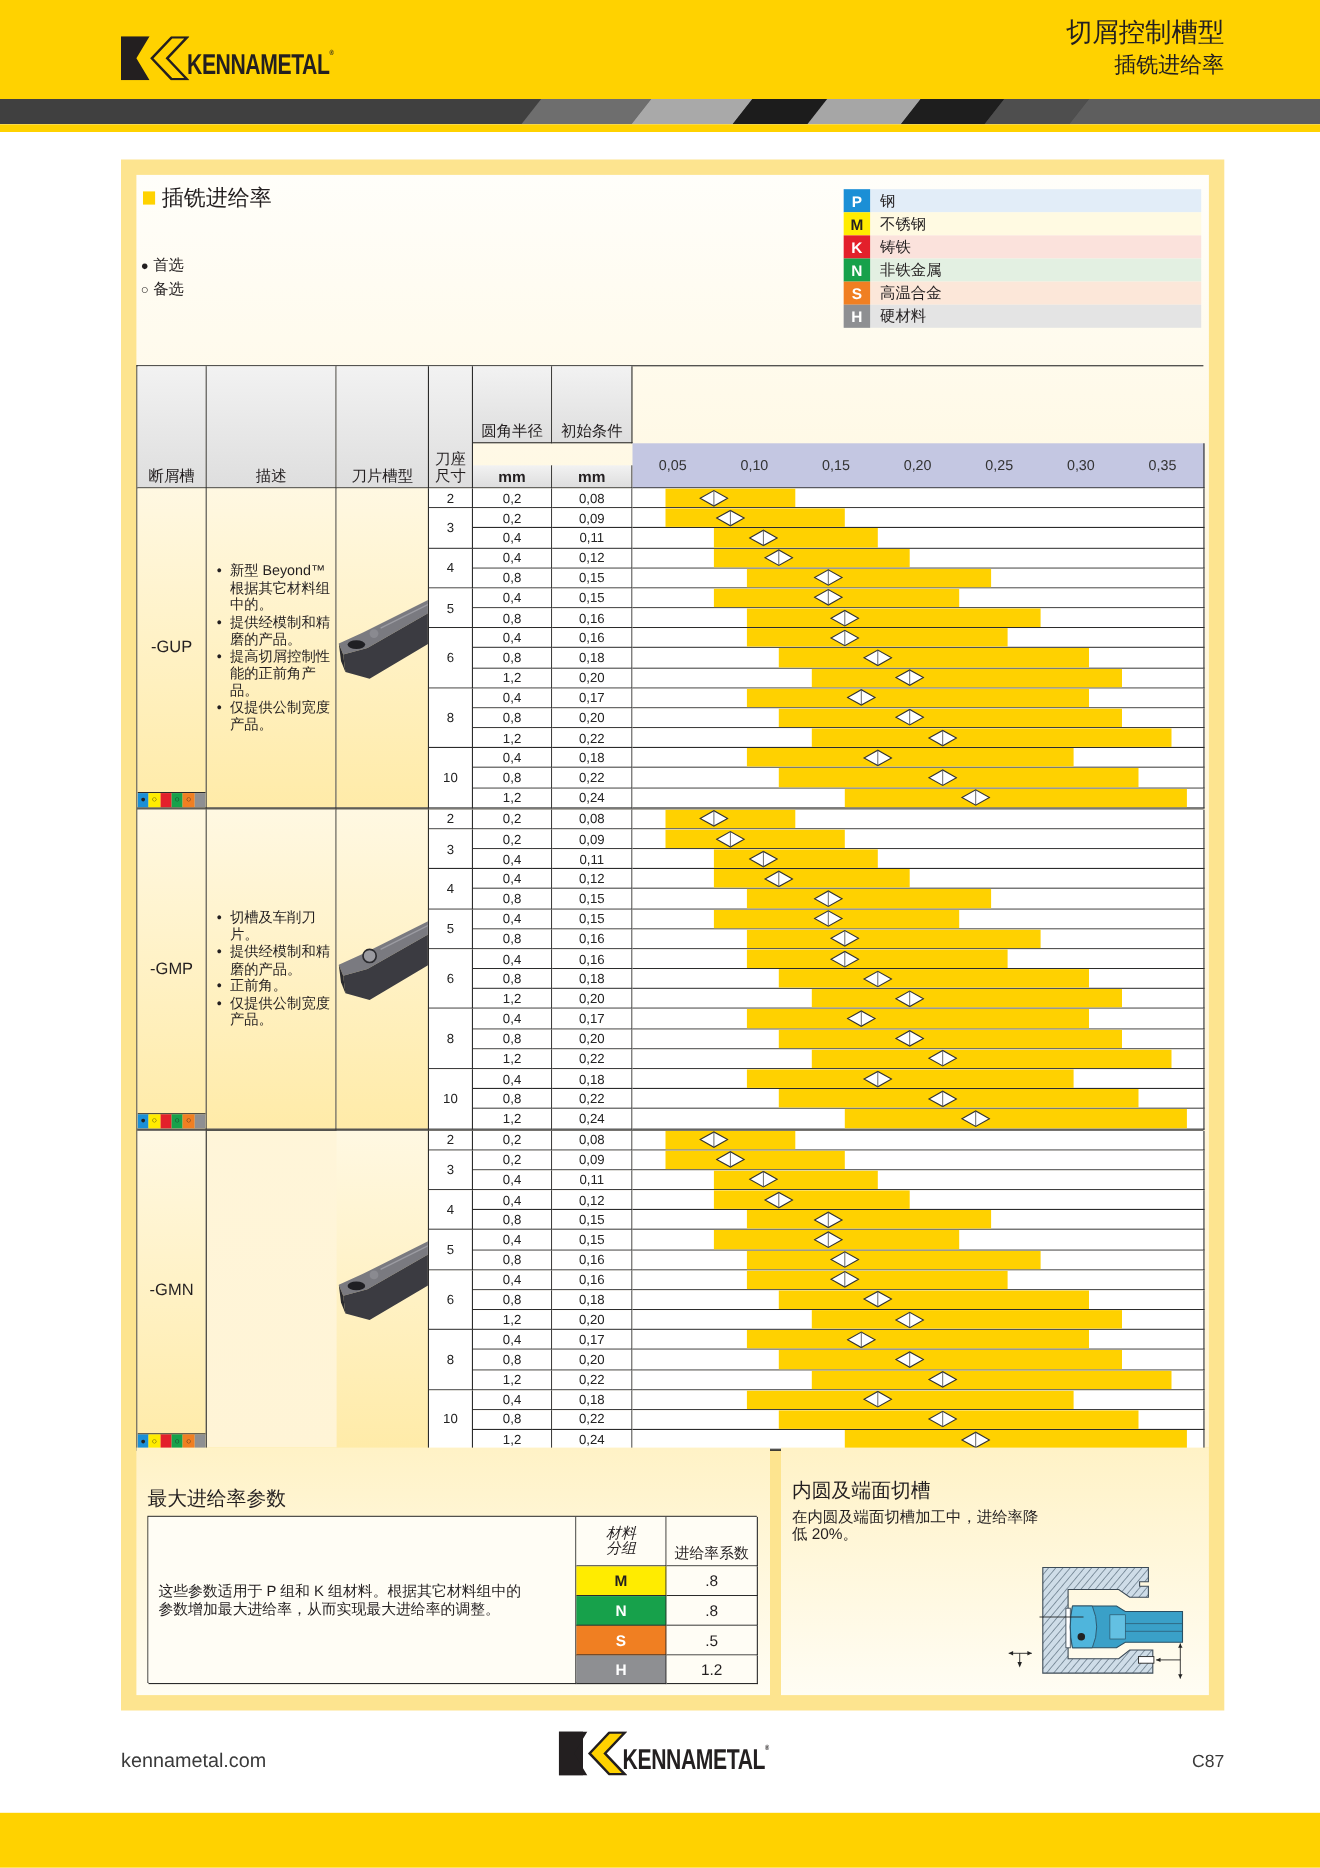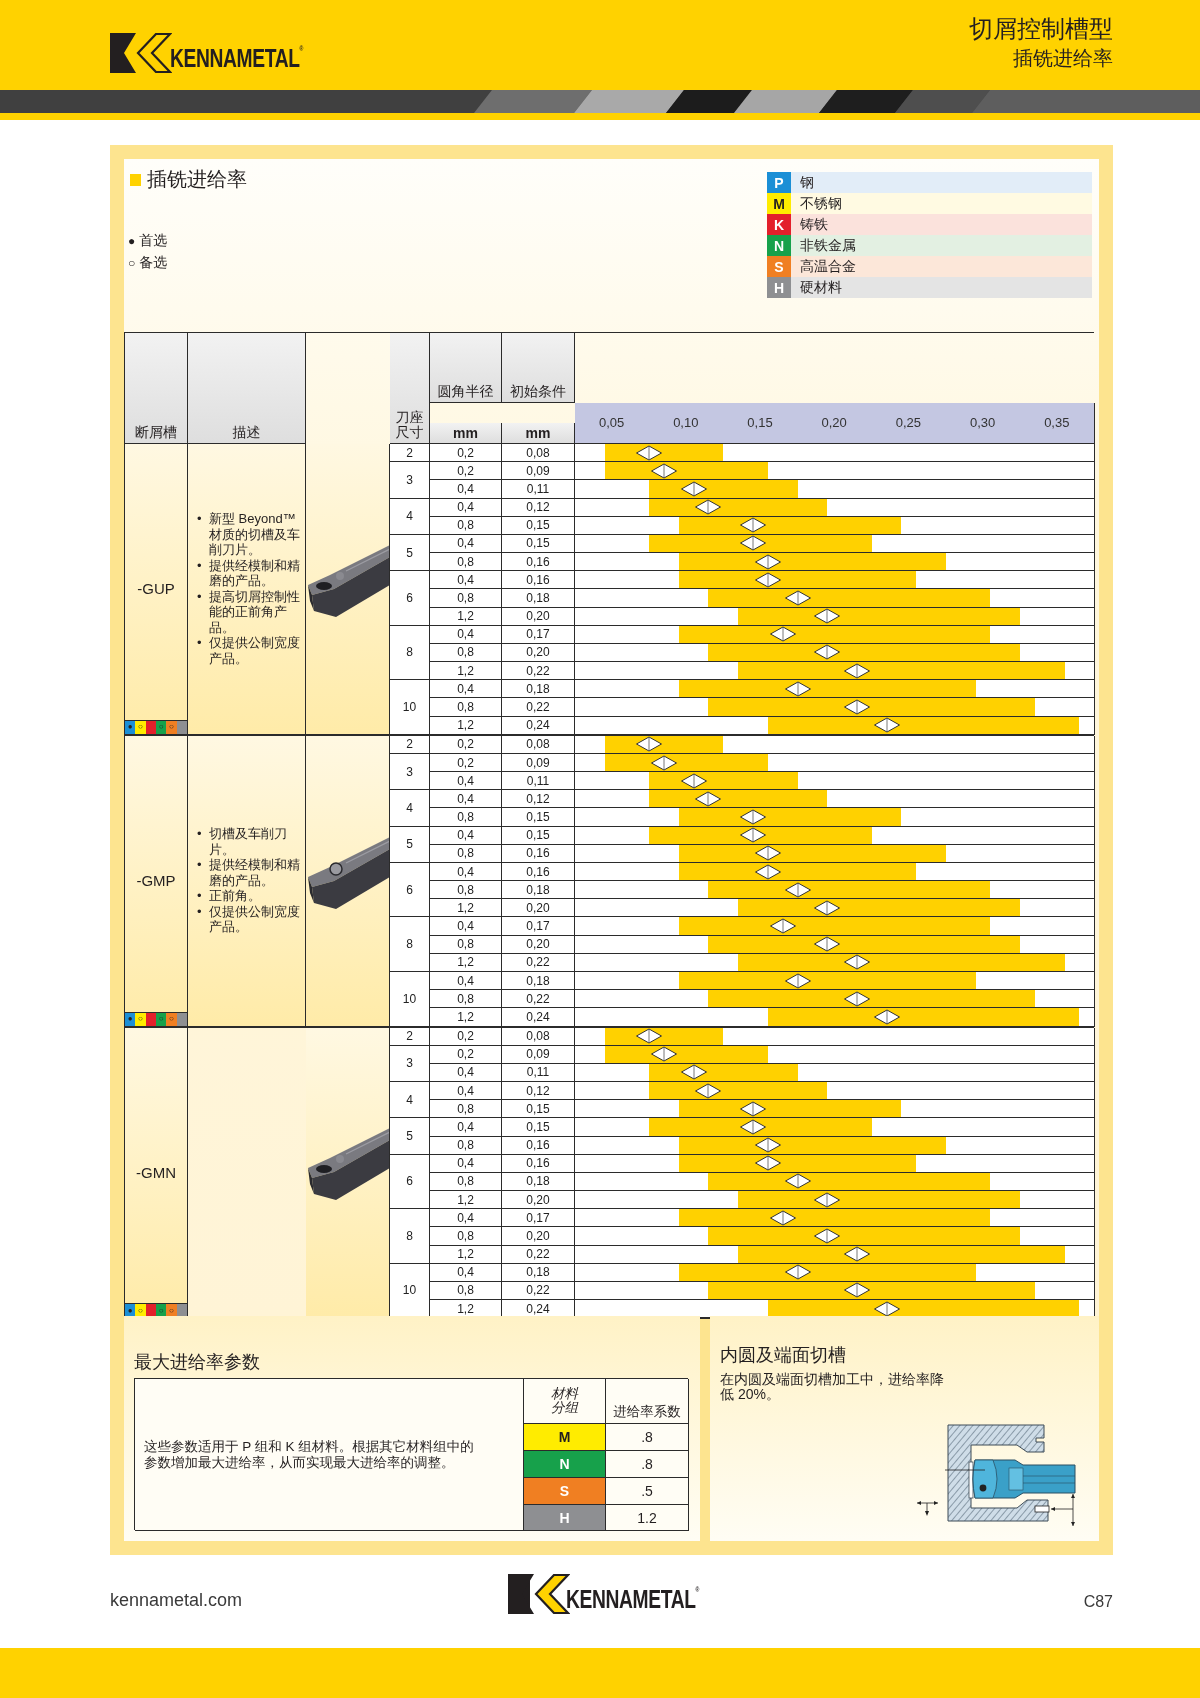--- a/index.html
+++ b/index.html
@@ -134,20 +134,21 @@
     <div class="legend-row" style="background: rgb(228, 228, 228);">
       <span class="legend-code" style="background:#8E8F92;color:#ffffff">H</span>
       <span class="legend-name">硬材料</span>
     </div>
   </div>
 
 <div class="abs tbl">
   <div class="grid thead">
     <div class="cell hcell" style="grid-column:1;grid-row:1 / span 2;">断屑槽</div>
     <div class="cell hcell" style="grid-column:2;grid-row:1 / span 2;">描述</div>
+    <div class="cell hcell" style="grid-column:3;grid-row:1 / span 2;">刀片槽型</div>
     <div class="cell hcell" style="grid-column:4;grid-row:1 / span 2;">刀座
 尺寸</div>
     <div class="cell hcell" style="grid-column:5;grid-row:1;">圆角半径</div>
     <div class="cell hcell" style="grid-column:6;grid-row:1;">初始条件</div>
     <div class="cell hcell mm" style="grid-column:5;grid-row:2;">mm</div>
     <div class="cell hcell mm" style="grid-column:6;grid-row:2;">mm</div>
     <div class="cell hcell chart" style="grid-column:7;grid-row:2;" id="tick-row"><span class="tick" style="left: 36.6px;">0,05</span><span class="tick" style="left: 110.8px;">0,10</span><span class="tick" style="left: 185px;">0,15</span><span class="tick" style="left: 259.2px;">0,20</span><span class="tick" style="left: 333.4px;">0,25</span><span class="tick" style="left: 407.6px;">0,30</span><span class="tick" style="left: 481.8px;">0,35</span></div>
   </div>
   <div id="table-body">
       <div class="grid group">
@@ -157,21 +158,21 @@
             <span style="background:#1B8FD6">●</span>
             <span style="background:#FFEC00">○</span>
             <span style="background:#E3202B"></span>
             <span style="background:#17A14B">○</span>
             <span style="background:#F07F22">○</span>
             <span style="background:#8E8F92"></span>
           </div>
            </div>
         <div class="cell gcell desc" style="grid-column:2;grid-row:1 / span 16;">
           <ul>
-            <li>新型 Beyond™ 材质的切槽及车削刀片。</li>
+            <li>新型 Beyond™ 根据其它材料组中的。</li>
             <li>提供经模制和精磨的产品。</li>
             <li>提高切屑控制性能的正前角产品。</li>
             <li>仅提供公制宽度产品。</li>
           </ul>
         </div>
         <div class="cell gcell" style="grid-column:3;grid-row:1 / span 16;">
 <svg width="84" height="120" viewBox="0 0 84 120" style="position:absolute;left:0;top:50%;transform:translateY(-50%)">
   <polygon points="2,56 24,46 84,16 84,28 28,60 6,66" fill="#7a7a80"></polygon>
   <polygon points="6,66 28,60 84,28 84,56 30,88 8,82" fill="#3b3b41"></polygon>
   <polygon points="2,56 6,66 8,82 4,72" fill="#2a2a2e"></polygon>

